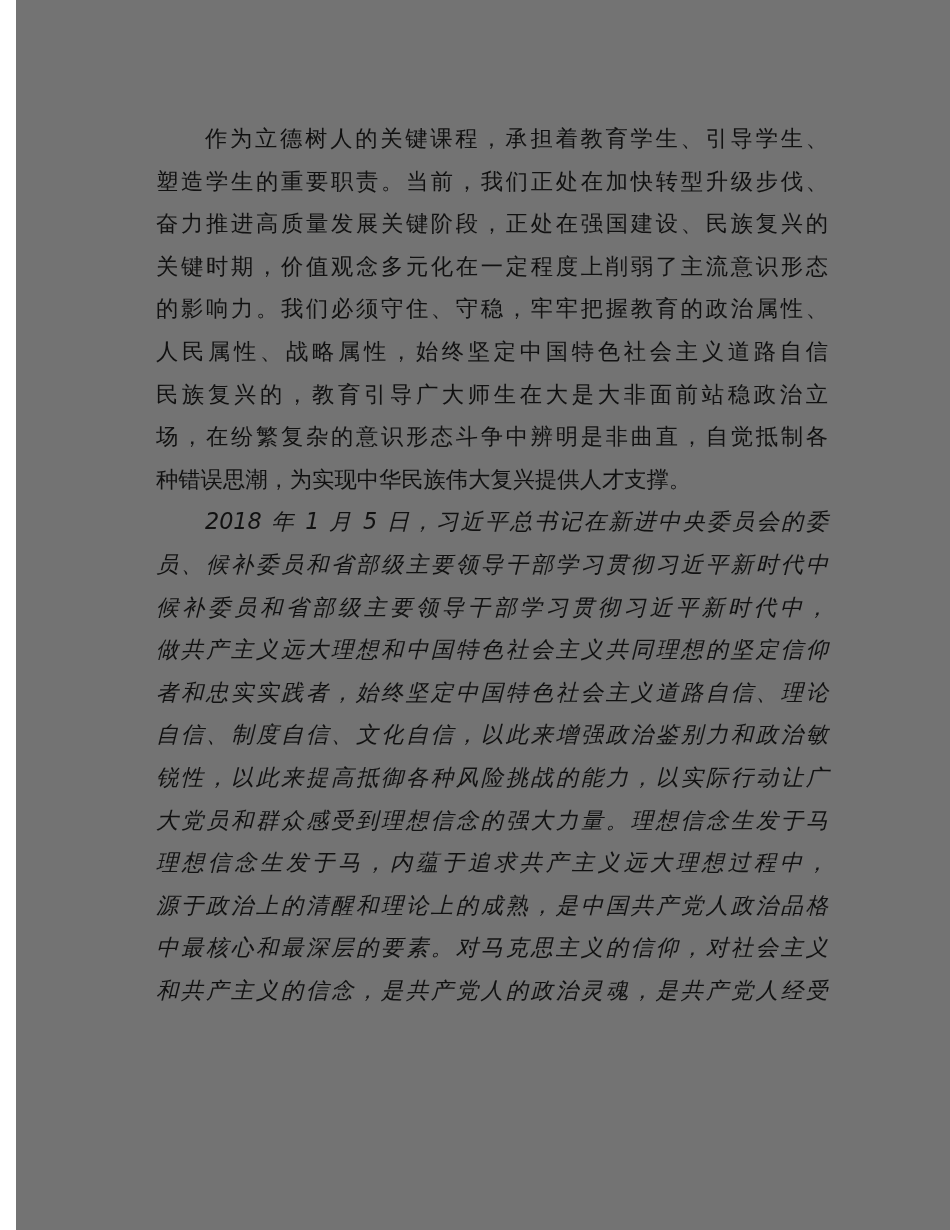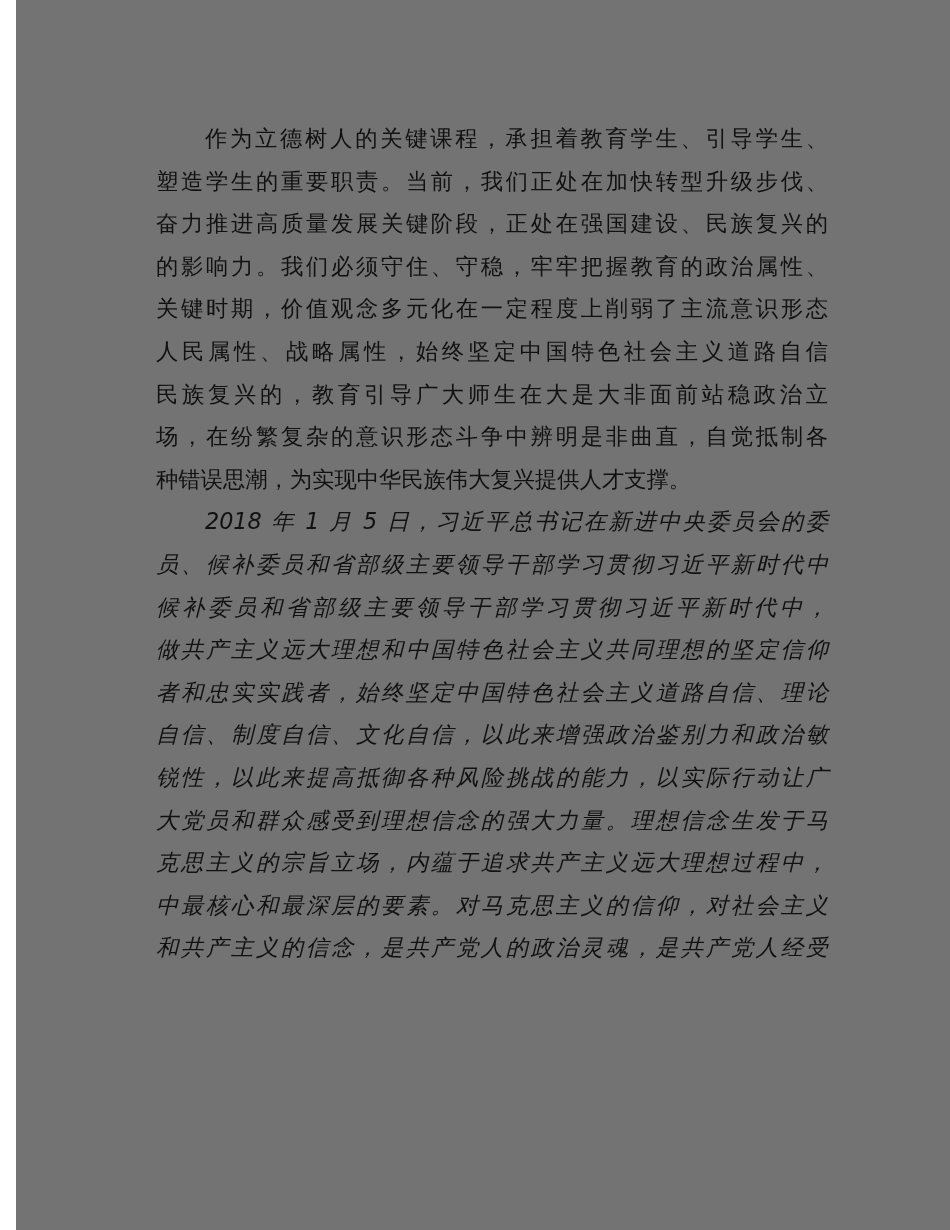--- a/index.html
+++ b/index.html
@@ -55,36 +55,37 @@
 </head>
 <body>
 
 <div class="page">
   <div class="content">
 
     <div class="para">
       <span class="line indent">作为立德树人的关键课程，承担着教育学生、引导学生、</span>
       <span class="line">塑造学生的重要职责。当前，我们正处在加快转型升级步伐、</span>
       <span class="line">奋力推进高质量发展关键阶段，正处在强国建设、民族复兴的</span>
+      <span class="line">关键时期，价值观念多元化在一定程度上削弱了主流意识形态</span>
       <span class="line">的影响力。我们必须守住、守稳，牢牢把握教育的政治属性、</span>
-      <span class="line">关键时期，价值观念多元化在一定程度上削弱了主流意识形态</span>
       <span class="line">人民属性、战略属性，始终坚定中国特色社会主义道路自信</span>
       <span class="line">民族复兴的，教育引导广大师生在大是大非面前站稳政治立</span>
       <span class="line">场，在纷繁复杂的意识形态斗争中辨明是非曲直，自觉抵制各</span>
       <span class="line last">种错误思潮，为实现中华民族伟大复兴提供人才支撑。</span>
     </div>
 
     <div class="para">
       <span class="line indent">2018 年 1 月 5 日，习近平总书记在新进中央委员会的委</span>
       <span class="line">员、候补委员和省部级主要领导干部学习贯彻习近平新时代中</span>
       <span class="line">候补委员和省部级主要领导干部学习贯彻习近平新时代中，</span>
       <span class="line">做共产主义远大理想和中国特色社会主义共同理想的坚定信仰</span>
       <span class="line">者和忠实实践者，始终坚定中国特色社会主义道路自信、理论</span>
       <span class="line">自信、制度自信、文化自信，以此来增强政治鉴别力和政治敏</span>
       <span class="line">锐性，以此来提高抵御各种风险挑战的能力，以实际行动让广</span>
       <span class="line">大党员和群众感受到理想信念的强大力量。理想信念生发于马</span>
-      <span class="line">克思主义的宗旨立场，内蕴于追求共产主义远大理想过程中，</span>
+      <span class="line">理想信念生发于马，内蕴于追求共产主义远大理想过程中，</span>
+      <span class="line">源于政治上的清醒和理论上的成熟，是中国共产党人政治品格</span>
       <span class="line">中最核心和最深层的要素。对马克思主义的信仰，对社会主义</span>
       <span class="line">和共产主义的信念，是共产党人的政治灵魂，是共产党人经受</span>
     </div>
 
   </div>
 </div>
 
 </body></html>

